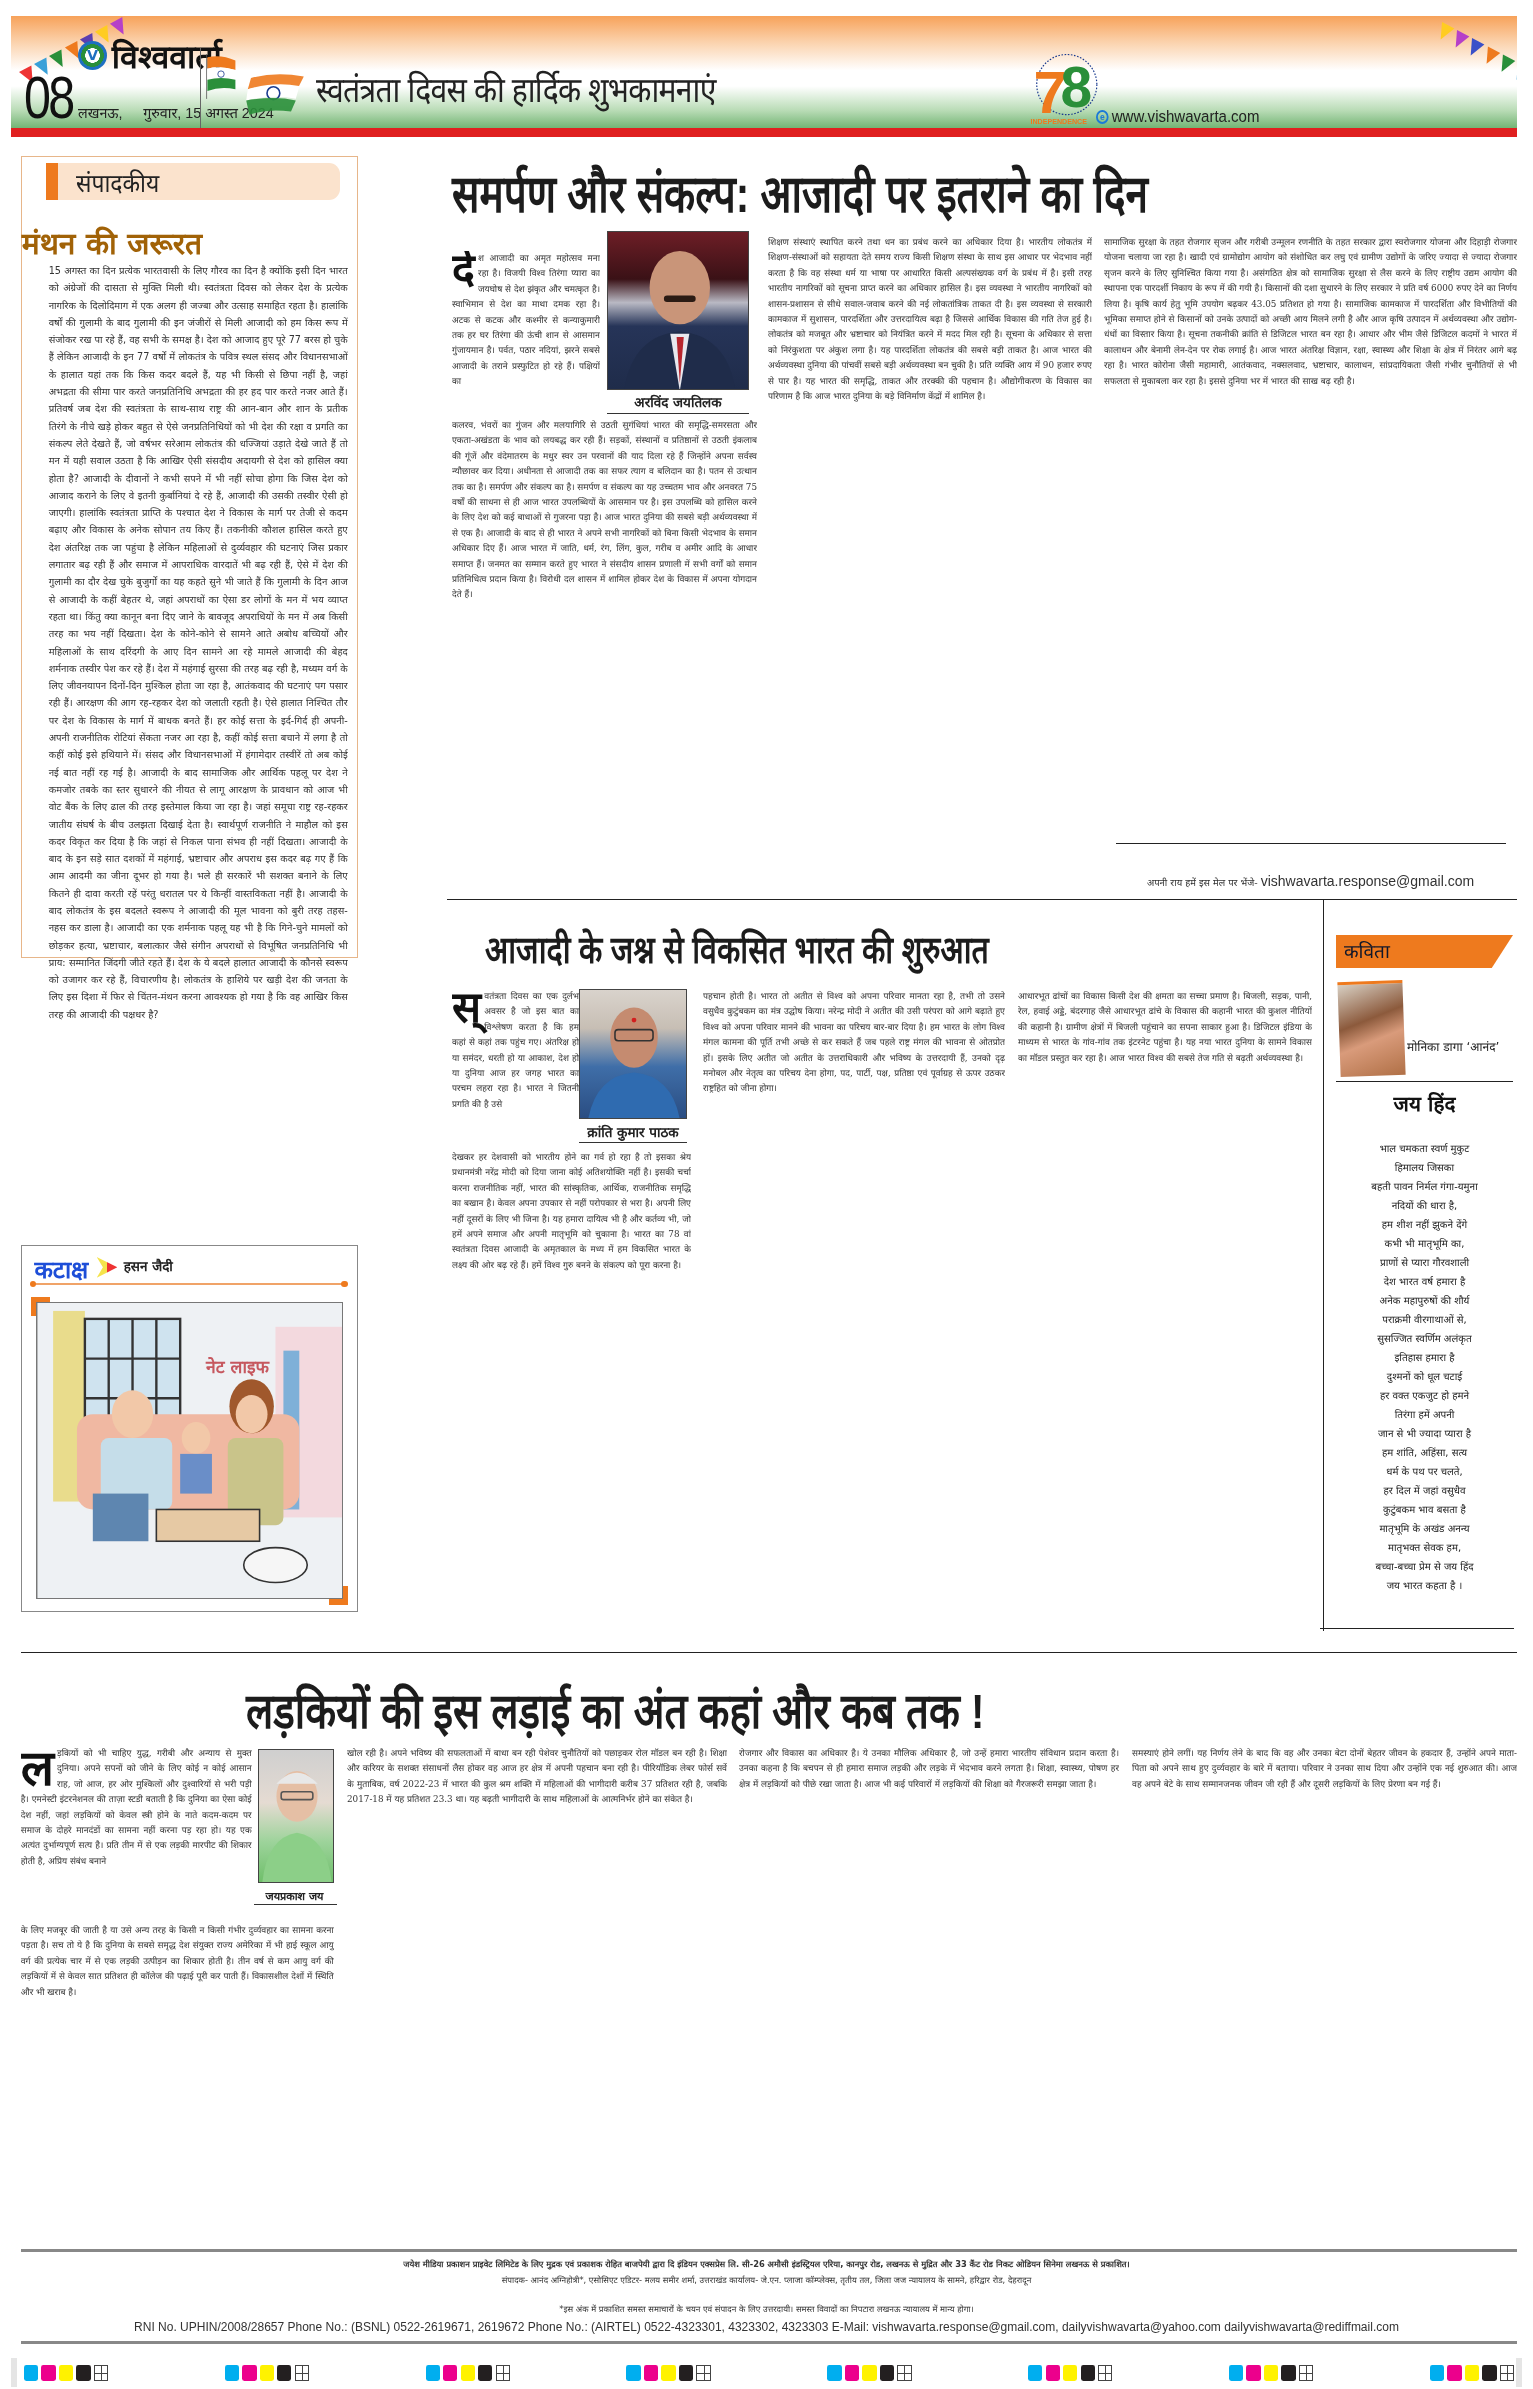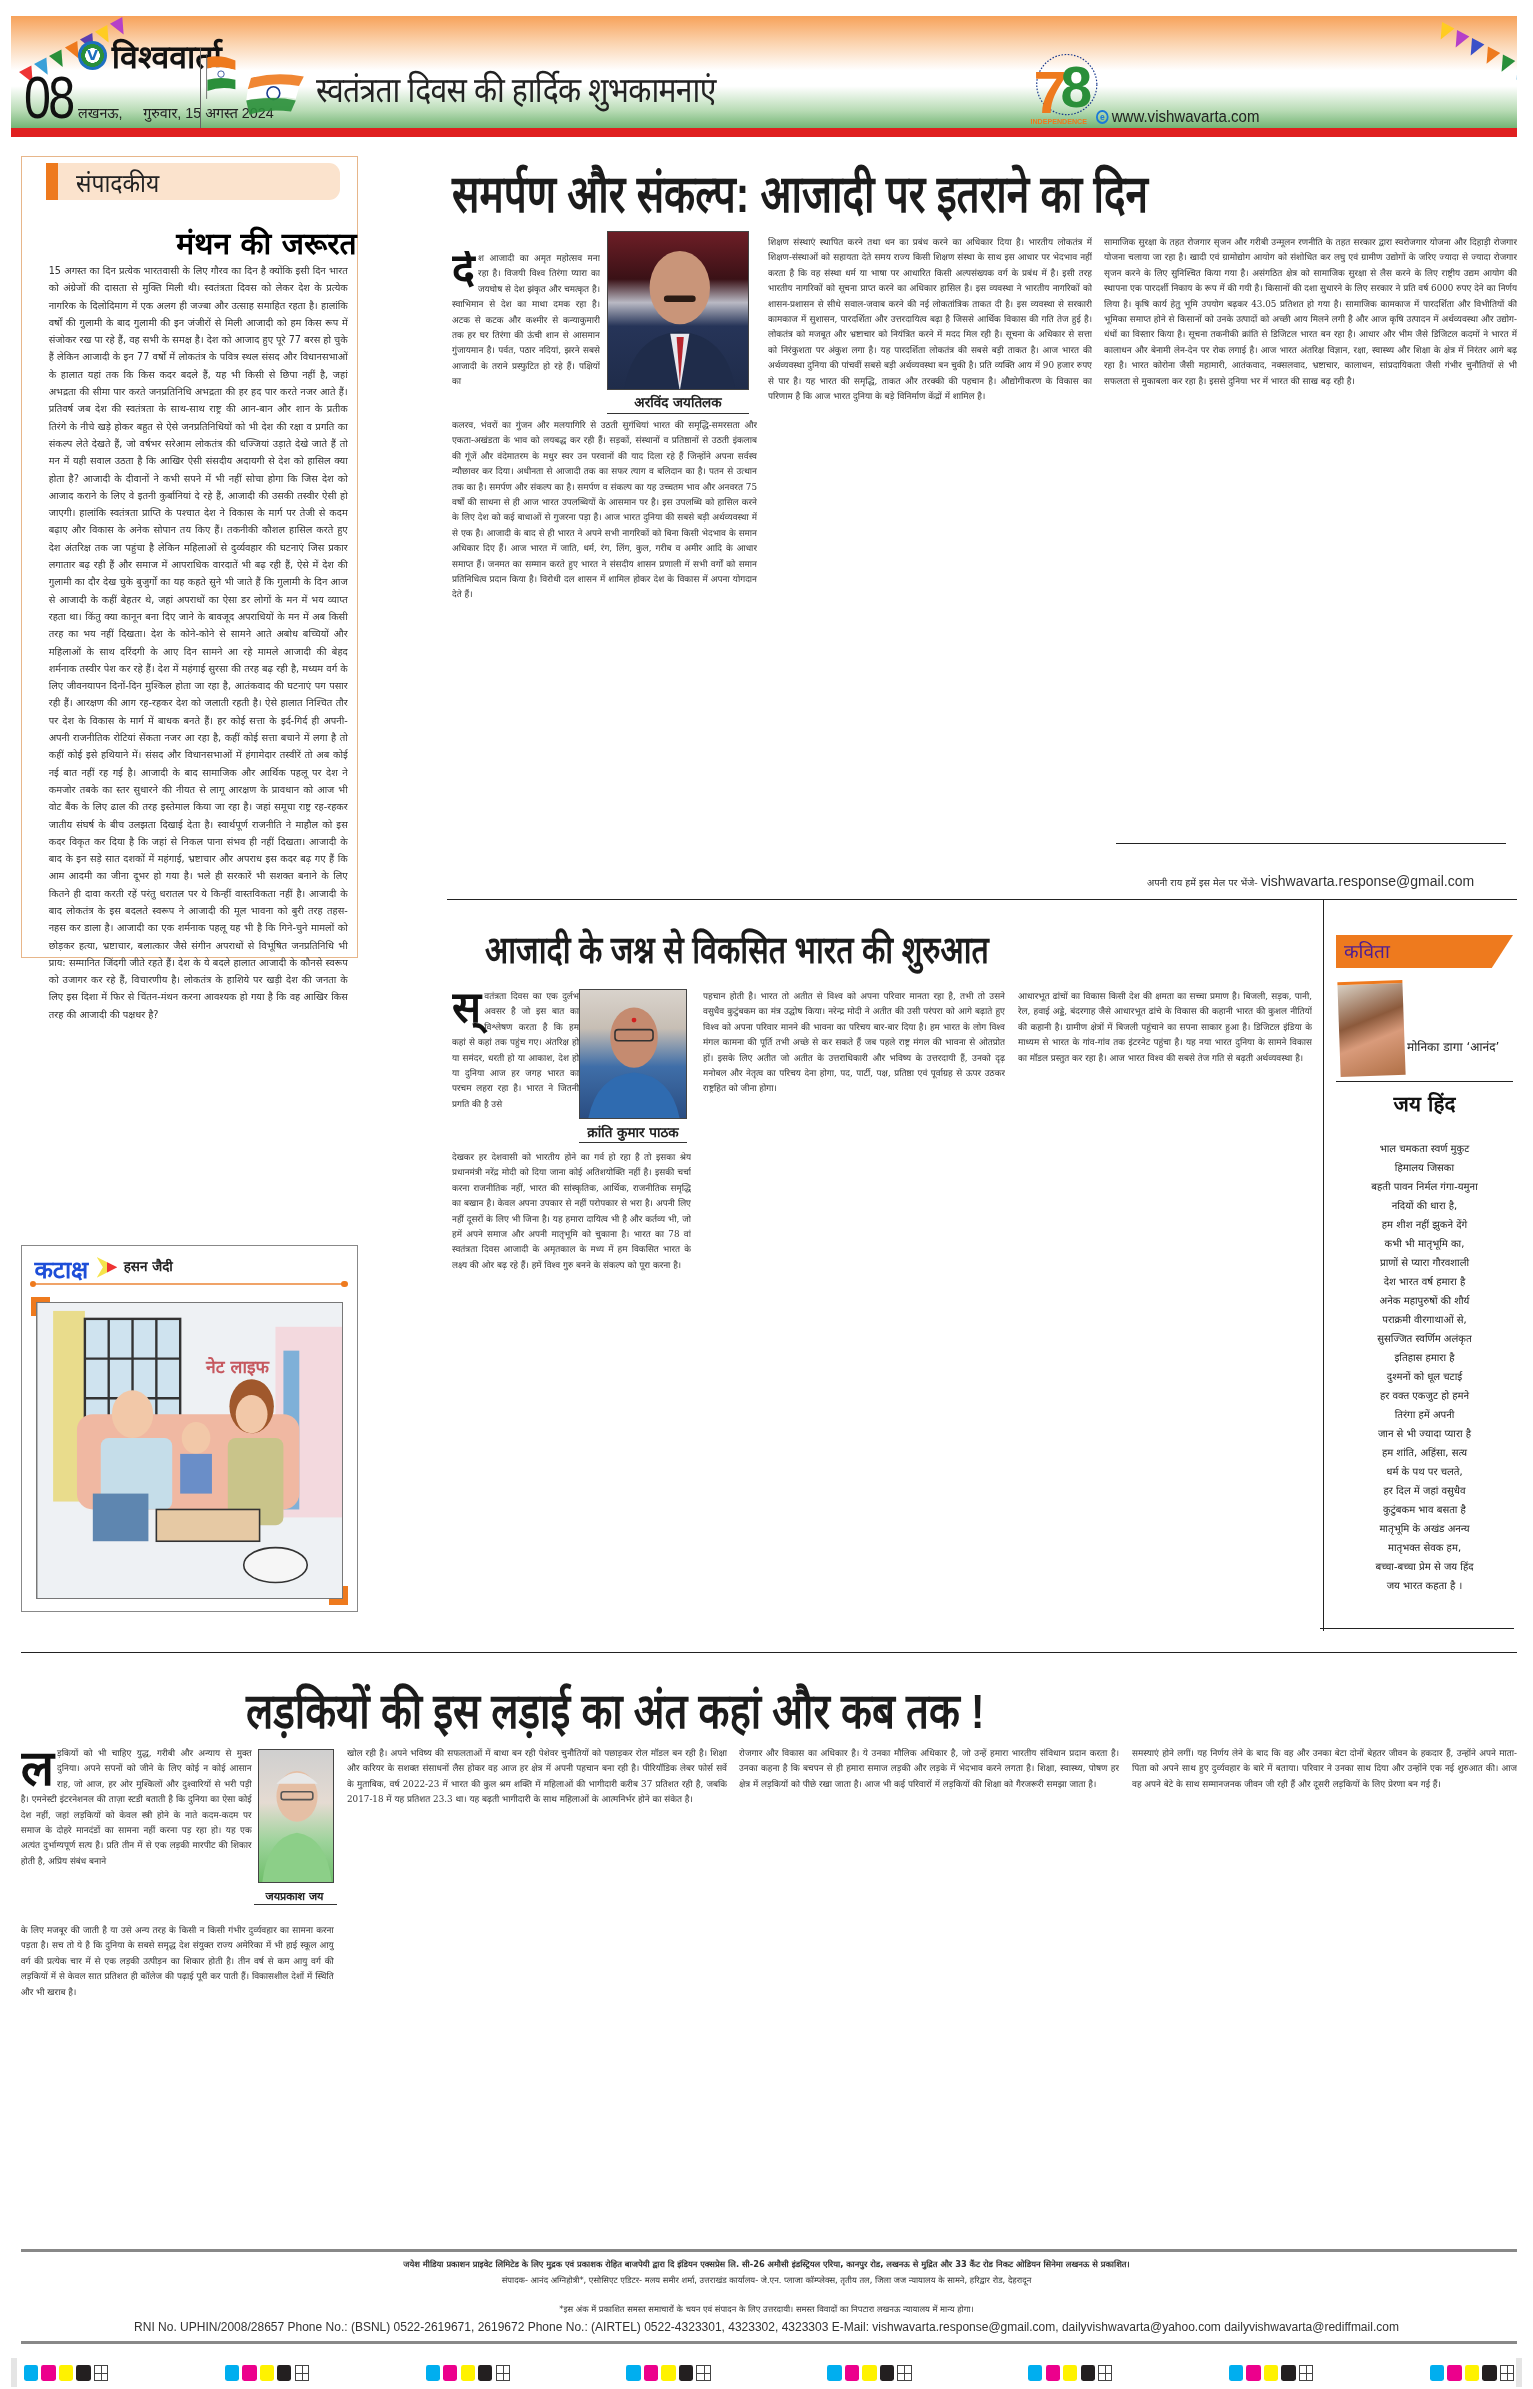--- a/index.html
+++ b/index.html
@@ -28,40 +28,40 @@
   .greeting { position: absolute; left: 305px; top: 49px; font-family: "Liberation Sans", sans-serif; font-size: 35px; color: #222; letter-spacing: -0.8px; transform: scaleX(0.86); transform-origin: left; white-space: nowrap; }
   .badge78 { position: absolute; left: 1019px; top: 29px; width: 72px; height: 87px; }
   .web { position: absolute; left: 1085px; top: 91px; font-family: "Liberation Sans", sans-serif; font-size: 16.7px; color: #222; display: flex; align-items: center; gap: 3.2px; transform: scaleX(0.9); transform-origin: left; }
   .e-icon { width: 14.3px; height: 14.3px; border-radius: 50%; border: 2.4px solid #1a7ad8; color: #1a7ad8; font-size: 9.5px; line-height: 9.5px; text-align: center; font-weight: bold; }
 
   
   .editorial { position: absolute; left: 20.7px; top: 156px; width: 337px; height: 802px; border: 1.2px solid #e7b68a; background: #fff; }
   .ed-tab { position: absolute; left: 24px; top: 6.4px; width: 294px; height: 37px; background: #fbe3cd; border-radius: 0 11px 11px 0; padding-left: 31px; }
   .ed-tab-bar { position: absolute; left: 0; top: 0; width: 12.7px; height: 37px; background: #ee7a1e; }
   .ed-tab-label { position: absolute; left: 30px; top: 1.6px; font-size: 25.4px; color: #222; transform: scaleX(0.9); transform-origin: left; }
-  .ed-title { position: absolute; left: 0; right: 0; top: 65px; text-align: right; font-size: 30px; color: #000000; }
+  .ed-title { position: absolute; left: 0; right: 0; top: 65px; text-align: left; font-size: 30px; color: #a16207; }
   .ed-body { position: absolute; left: 27px; top: 105px; width: 299px; font-size: 9.7px; line-height: 17.3px; color: #333; text-align: justify; }
 
   
   .lead-headline { position: absolute; left: 452px; top: 156px; width: 906px; font-family: "Liberation Sans", sans-serif; font-size: 52px; font-weight: bold; color: #1c1c1c; white-space: nowrap; transform: scaleX(0.78); transform-origin: left; }
   .article-col { position: absolute; font-size: 8.8px; line-height: 15.4px; color: #333; text-align: justify; font-family: "DejaVu Serif", serif; overflow: hidden; }
   .dropcap { float: left; font-size: 43px; line-height: 37px; margin-right: 3.2px; font-weight: bold; color: #111; }
   .author-photo { position: absolute; border: 0.8px solid #444; overflow: hidden; }
   .author-name { position: absolute; text-align: center; font-size: 13.5px; font-weight: bold; color: #222; }
   .author-rule { position: absolute; height: 0.8px; background: #333; }
   .byline-feedback { position: absolute; left: 1104px; top: 873px; width: 413px; font-size: 9.5px; color: #333; text-align: center; }
   .byline-feedback .mail { font-family: "Liberation Sans", sans-serif; font-size: 14px; }
   .rule { position: absolute; background: #222; }
 
   
   .second-headline { position: absolute; left: 485px; top: 922px; font-family: "Liberation Sans", sans-serif; font-size: 38px; color: #1c1c1c; white-space: nowrap; transform: scaleX(0.8); transform-origin: left; }
 
   
   .poem-tab { position: absolute; left: 1336px; top: 935px; width: 177px; height: 33px; background: #ee7a1e; clip-path: polygon(0 0, 100% 0, 88% 100%, 0 100%); }
-  .poem-tab span { position: absolute; left: 8px; top: 3.2px; color: #4c1d95; font-size: 19px; }
+  .poem-tab span { position: absolute; left: 8px; top: 3.2px; color: #0f172a; font-size: 19px; }
   .poem-photo { position: absolute; left: 1339px; top: 981px; width: 65px; height: 95px; background: linear-gradient(160deg, #d8d0c4 0%, #8c5a3c 40%, #d99b7b 60%, #b07046 100%); border-top: 3.2px solid #ee7a1e; transform: rotate(-2deg); }
   .poem-author { position: absolute; left: 1407px; top: 1038px; font-size: 12px; color: #222; white-space: nowrap; }
   .poem-rule { position: absolute; left: 1336px; top: 1081px; width: 177px; height: 1.2px; background: #222; }
   .poem-title { position: absolute; left: 1336px; top: 1089px; width: 177px; text-align: center; font-size: 20.7px; color: #111; }
   .poem-body { position: absolute; left: 1336px; top: 1139px; width: 177px; text-align: center; font-size: 10px; line-height: 19px; color: #222; }
   .poem-end-rule { position: absolute; left: 1320px; top: 1628px; width: 194px; height: 0.8px; background: #222; }
 
   
   .cartoon-box { position: absolute; left: 20.7px; top: 1245px; width: 337px; height: 367px; border: 1.2px solid #888; }
   .kataksh { position: absolute; left: 12.7px; top: 6.4px; font-size: 24px; font-weight: bold; color: #1d4ed8; }

